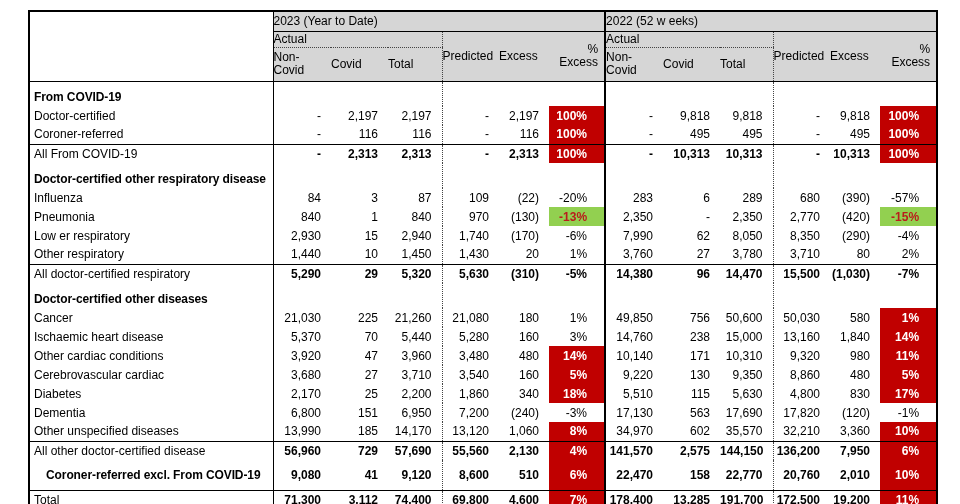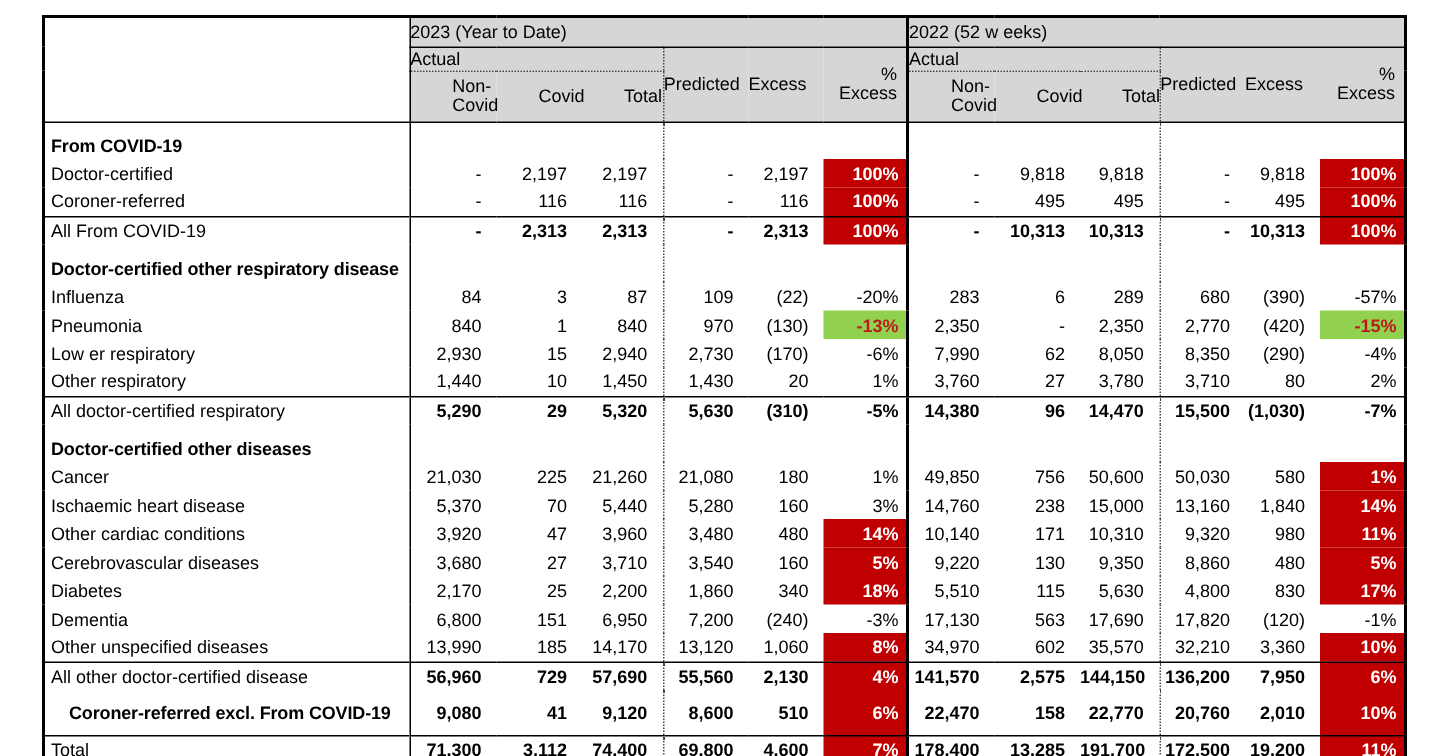--- a/index.html
+++ b/index.html
@@ -32,32 +32,32 @@
     text-align: left;
     font-size: 12px;
   }
   th.year { border-bottom: 1.2px solid #000; height: 20px; }
   th.corner {
     background: #fff;
     border-right: 1.2px solid #000;
     border-bottom: 1.2px solid #000;
   }
   th.actual { border-bottom: 1px dotted #444; height: 16px; }
-  th.colname { height: 34px; border-bottom: 1.2px solid #000; padding-left: 28px; }
+  th.colname { height: 34px; border-bottom: 1.2px solid #000; }
   th.two-line { white-space: pre-line; line-height: 13px; }
   th.pcthdr { text-align: right; padding-right: 6px; border-bottom: 1.2px solid #000; }
   th.midhdr { border-bottom: 1.2px solid #000; }
 
   td.lbl {
     text-align: left;
     padding-left: 4px;
     border-right: 1.2px solid #000;
   }
   td.num { text-align: right; padding-right: 10px; }
-  td.pct { text-align: right; padding-right: 5px; }
+  td.pct { text-align: right; padding-right: 17px; }
   .pred { border-left: 1px dotted #444; margin-top: 20px; }
   .y22start { border-left: 2.5px solid #000 !important; margin-top: 31px; }
 
   tbody tr { height: 19px; }
   tbody tr.section { height: 25px; }
   tbody tr.section td.lbl {
     font-weight: bold;
     vertical-align: bottom;
     padding-bottom: 2px;
     letter-spacing: -0.1px;
@@ -226,21 +226,21 @@
           <td class="num">2,350</td>
           <td class="num pred">2,770</td>
           <td class="num">(420)</td>
           <td class="pct pct-green">-15%</td>
         </tr>
         <tr class="data">
           <td class="lbl">Low er respiratory</td>
           <td class="num">2,930</td>
           <td class="num">15</td>
           <td class="num">2,940</td>
-          <td class="num pred">2,730</td>
+          <td class="num pred">1,740</td>
           <td class="num">(170)</td>
           <td class="pct">-6%</td>
           <td class="num y22start">7,990</td>
           <td class="num">62</td>
           <td class="num">8,050</td>
           <td class="num pred">8,350</td>
           <td class="num">(290)</td>
           <td class="pct">-4%</td>
         </tr>
         <tr class="data">
@@ -327,21 +327,21 @@
           <td class="num">480</td>
           <td class="pct pct-red">14%</td>
           <td class="num y22start">10,140</td>
           <td class="num">171</td>
           <td class="num">10,310</td>
           <td class="num pred">9,320</td>
           <td class="num">980</td>
           <td class="pct pct-red">11%</td>
         </tr>
         <tr class="data">
-          <td class="lbl">Cerebrovascular diseases</td>
+          <td class="lbl">Cerebrovascular cardiac</td>
           <td class="num">3,680</td>
           <td class="num">27</td>
           <td class="num">3,710</td>
           <td class="num pred">3,540</td>
           <td class="num">160</td>
           <td class="pct pct-red">5%</td>
           <td class="num y22start">9,220</td>
           <td class="num">130</td>
           <td class="num">9,350</td>
           <td class="num pred">8,860</td>

